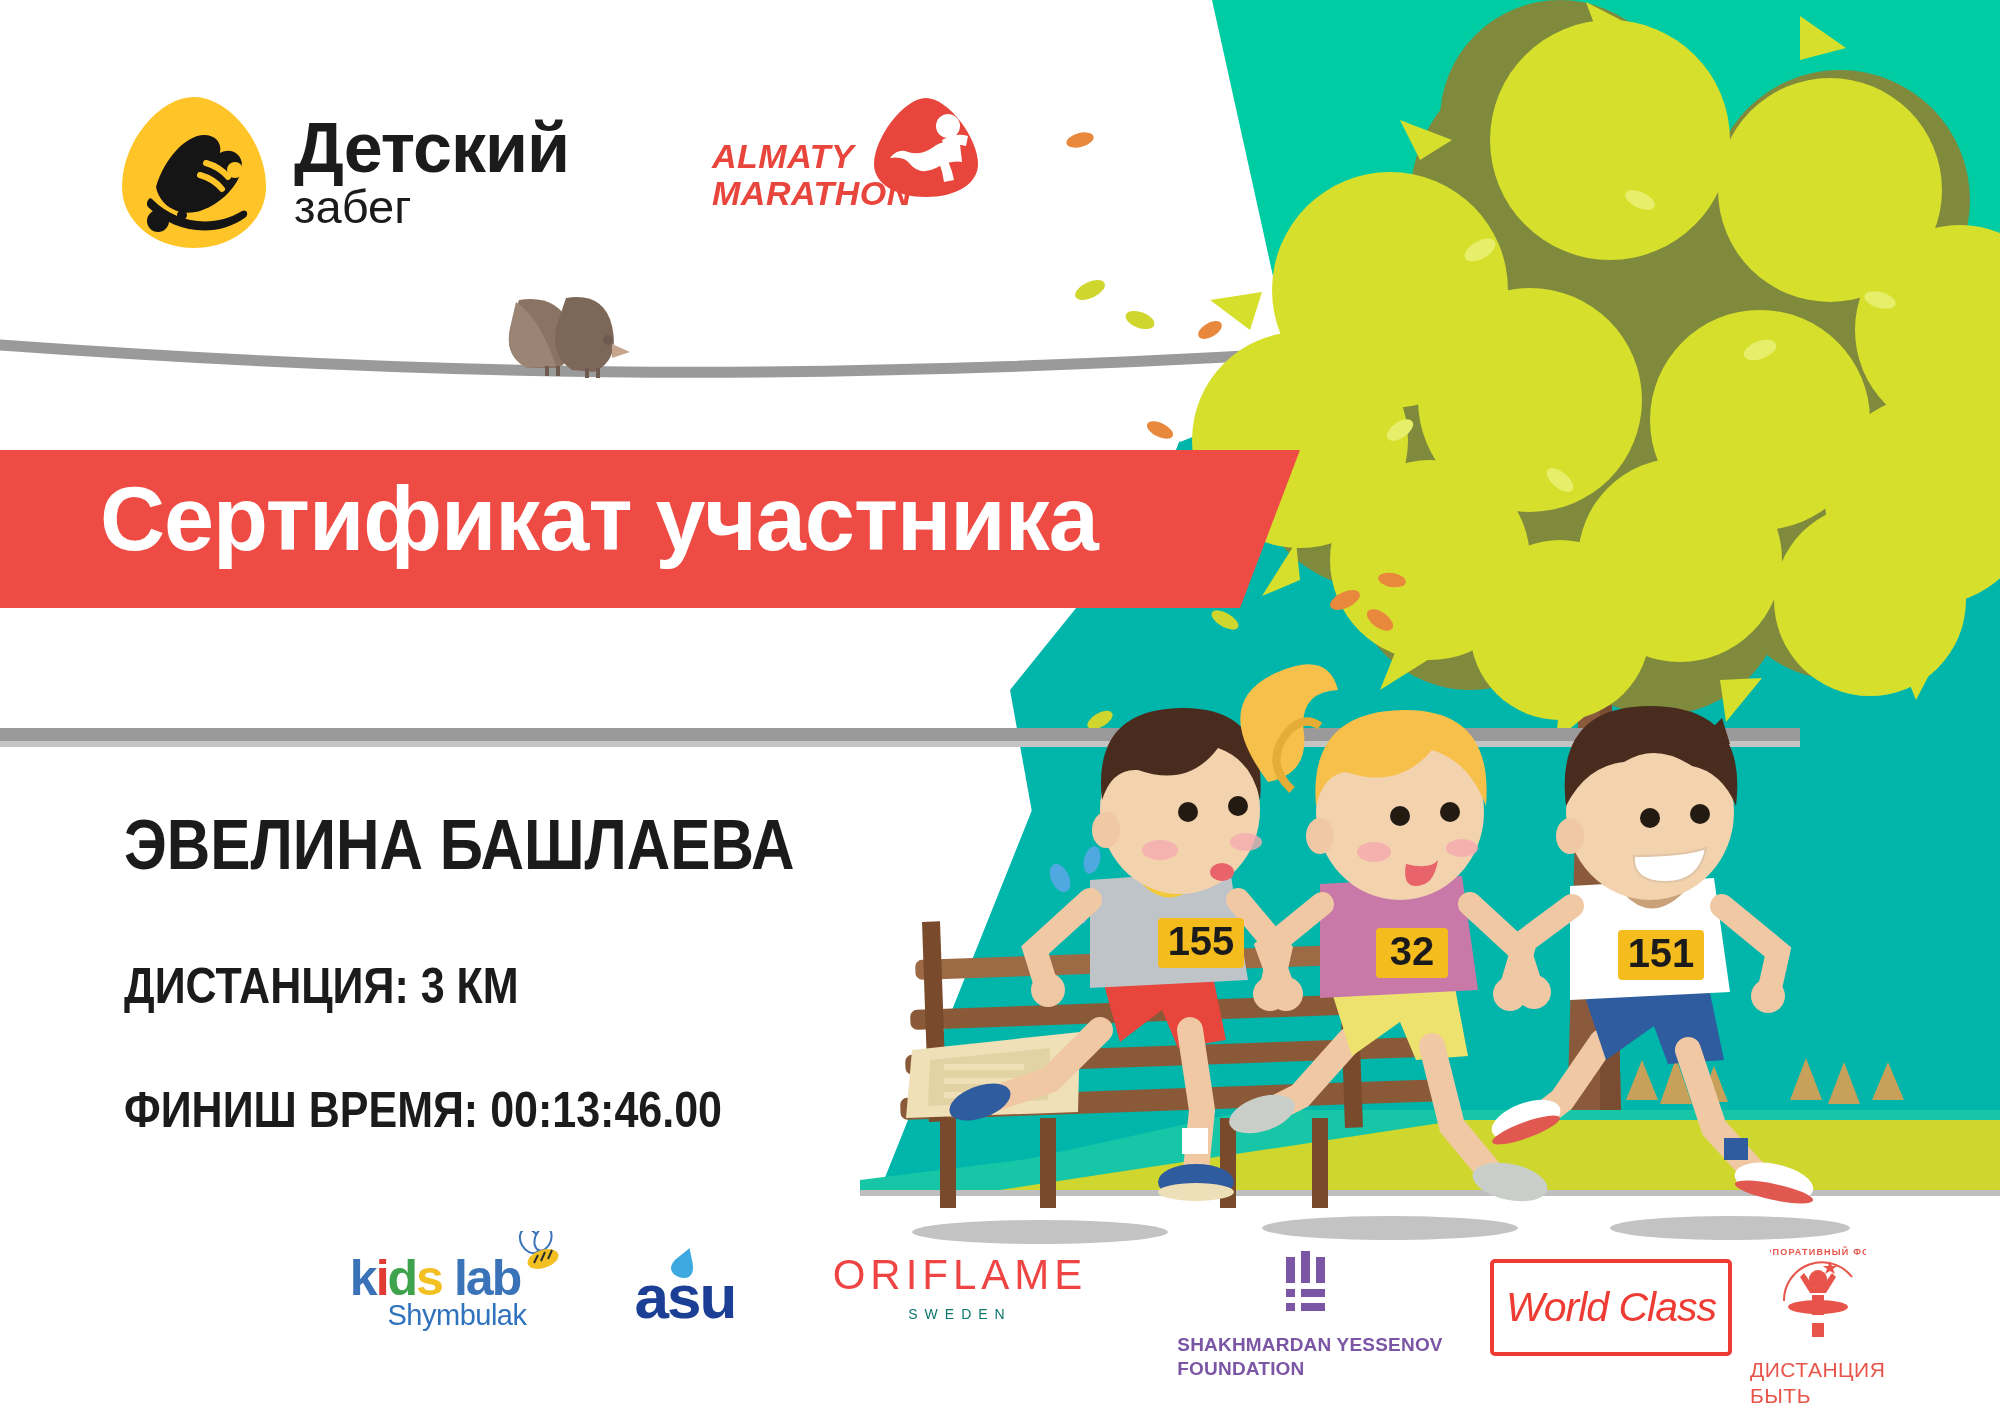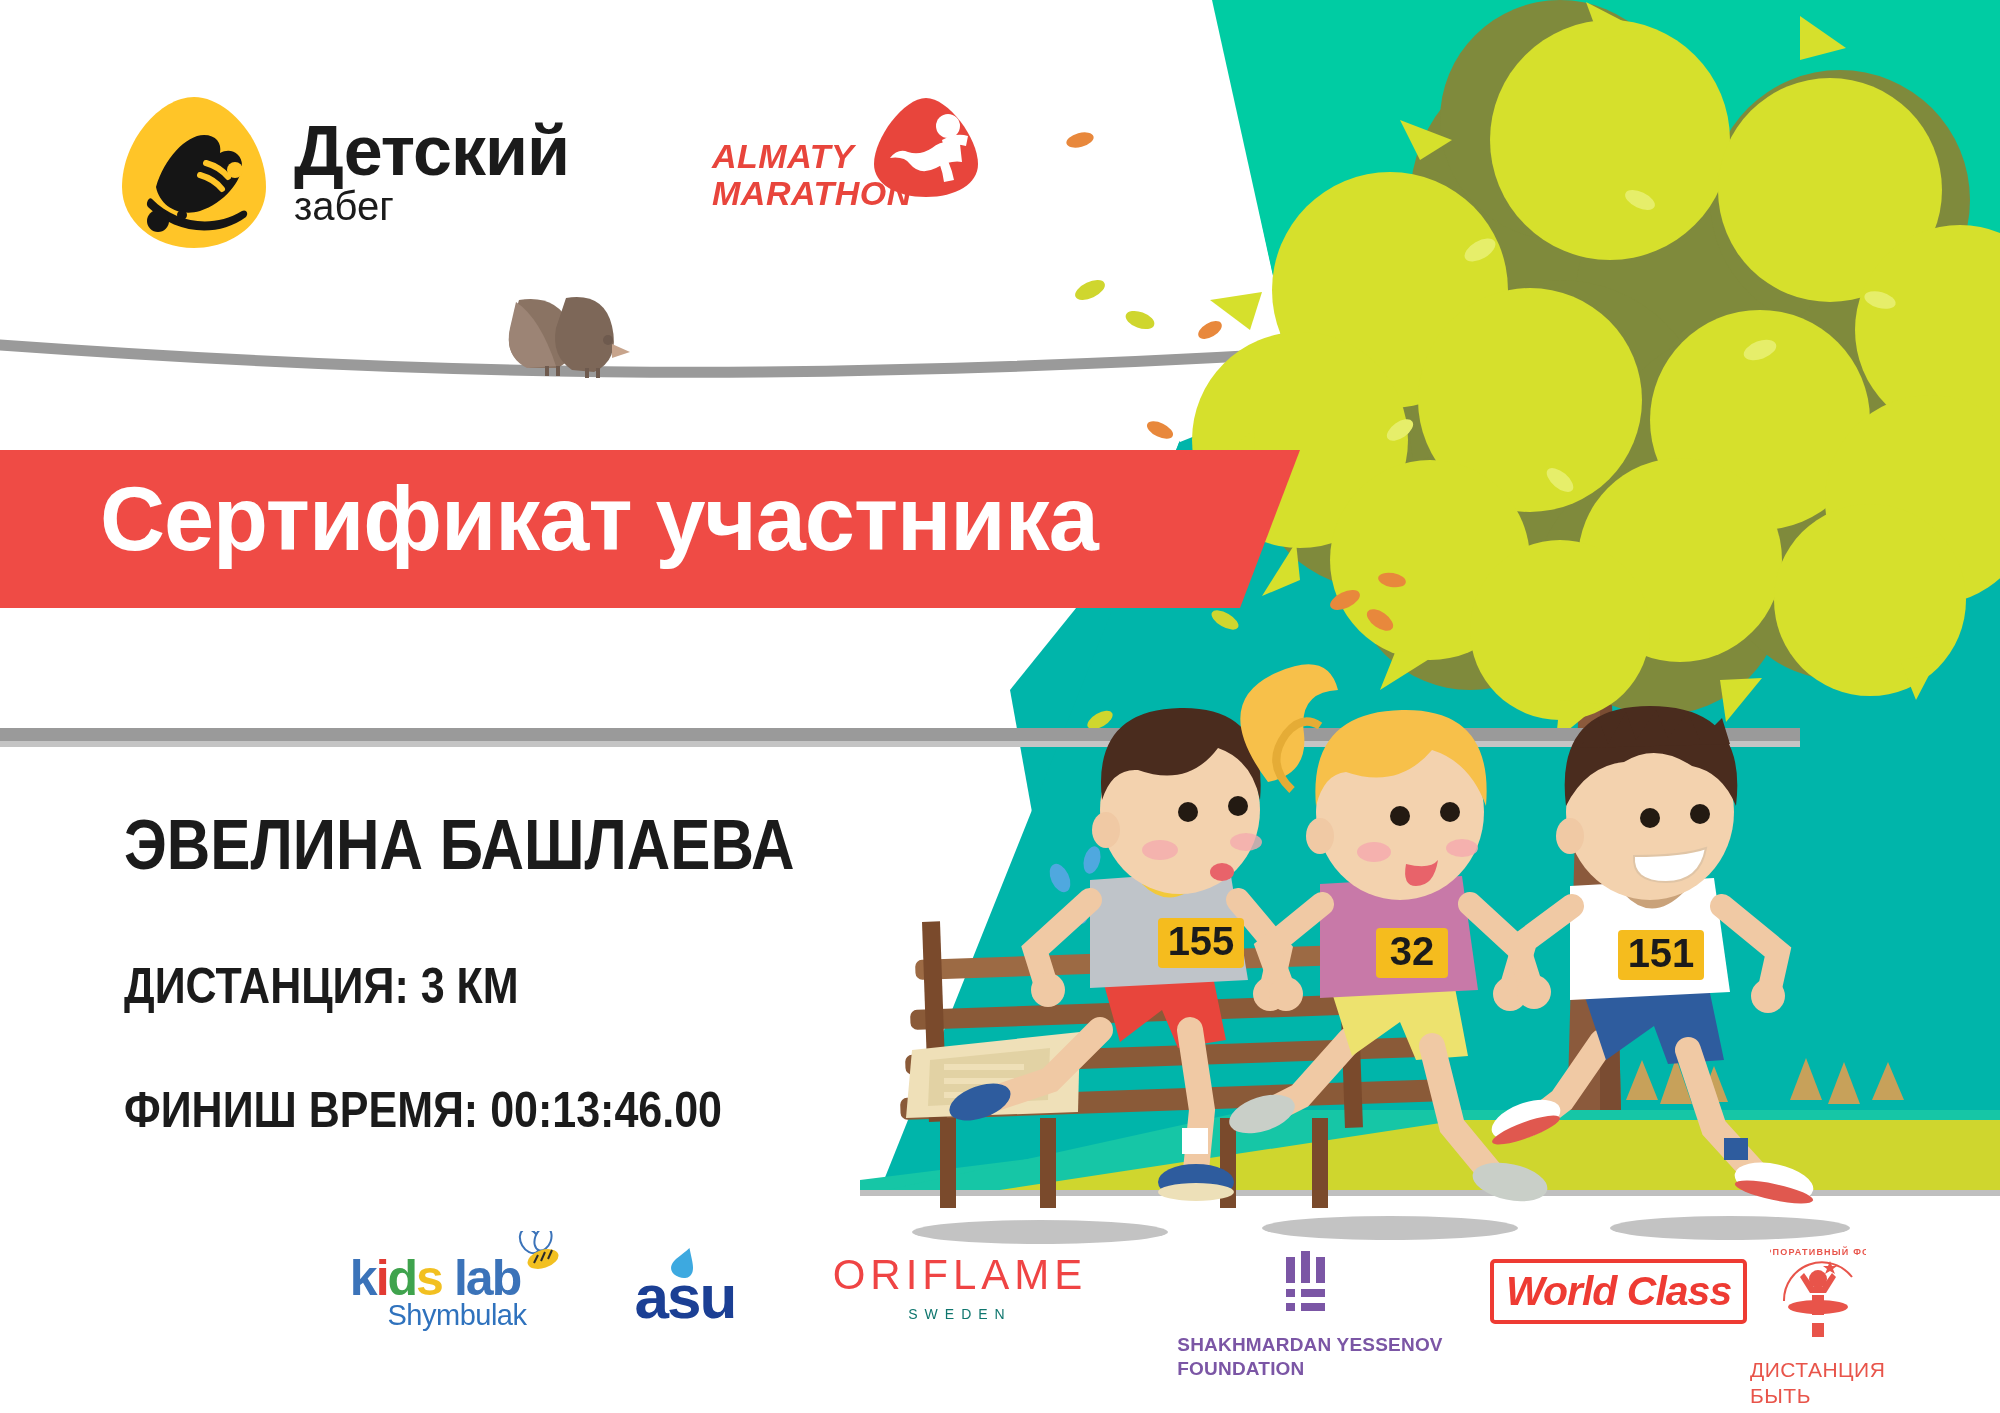--- a/index.html
+++ b/index.html
@@ -42,21 +42,21 @@
     line-height: 0.93;
     color: #1b1b1b;
   }
   .logo-words .l1 {
     font-size: 70px;
     font-weight: bold;
     letter-spacing: -1px;
     display: block;
   }
   .logo-words .l2 {
-    font-size: 40px;
+    font-size: 47px;
     font-weight: normal;
     display: block;
     margin-top: 4px;
   }
   .am-logo {
     position: absolute;
     left: 712px;
     top: 96px;
     width: 260px;
     height: 140px;
@@ -194,24 +194,24 @@
     font-size: 19px;
     font-weight: bold;
     color: #7b56a5;
     line-height: 1.28;
     letter-spacing: 0.2px;
   }
   
   .sp-wc { position: absolute; left: 1490px; top: 22px; }
   .wc-box {
     border: 4px solid #ee3b33;
-    padding: 5px 12px;
+    padding: 21px 12px;
     border-radius: 5px;
     font-size: 41px;
-    font-weight: bold;
+    font-weight: normal;
     font-style: italic;
     color: #ee3b33;
     letter-spacing: -1px;
     white-space: nowrap;
   }
   
   .sp-sm { position: absolute; left: 1750px; top: 2px; display: flex; align-items: center; gap: 12px; }
   .sm-text {
     font-size: 21px;
     color: #e8544a;

